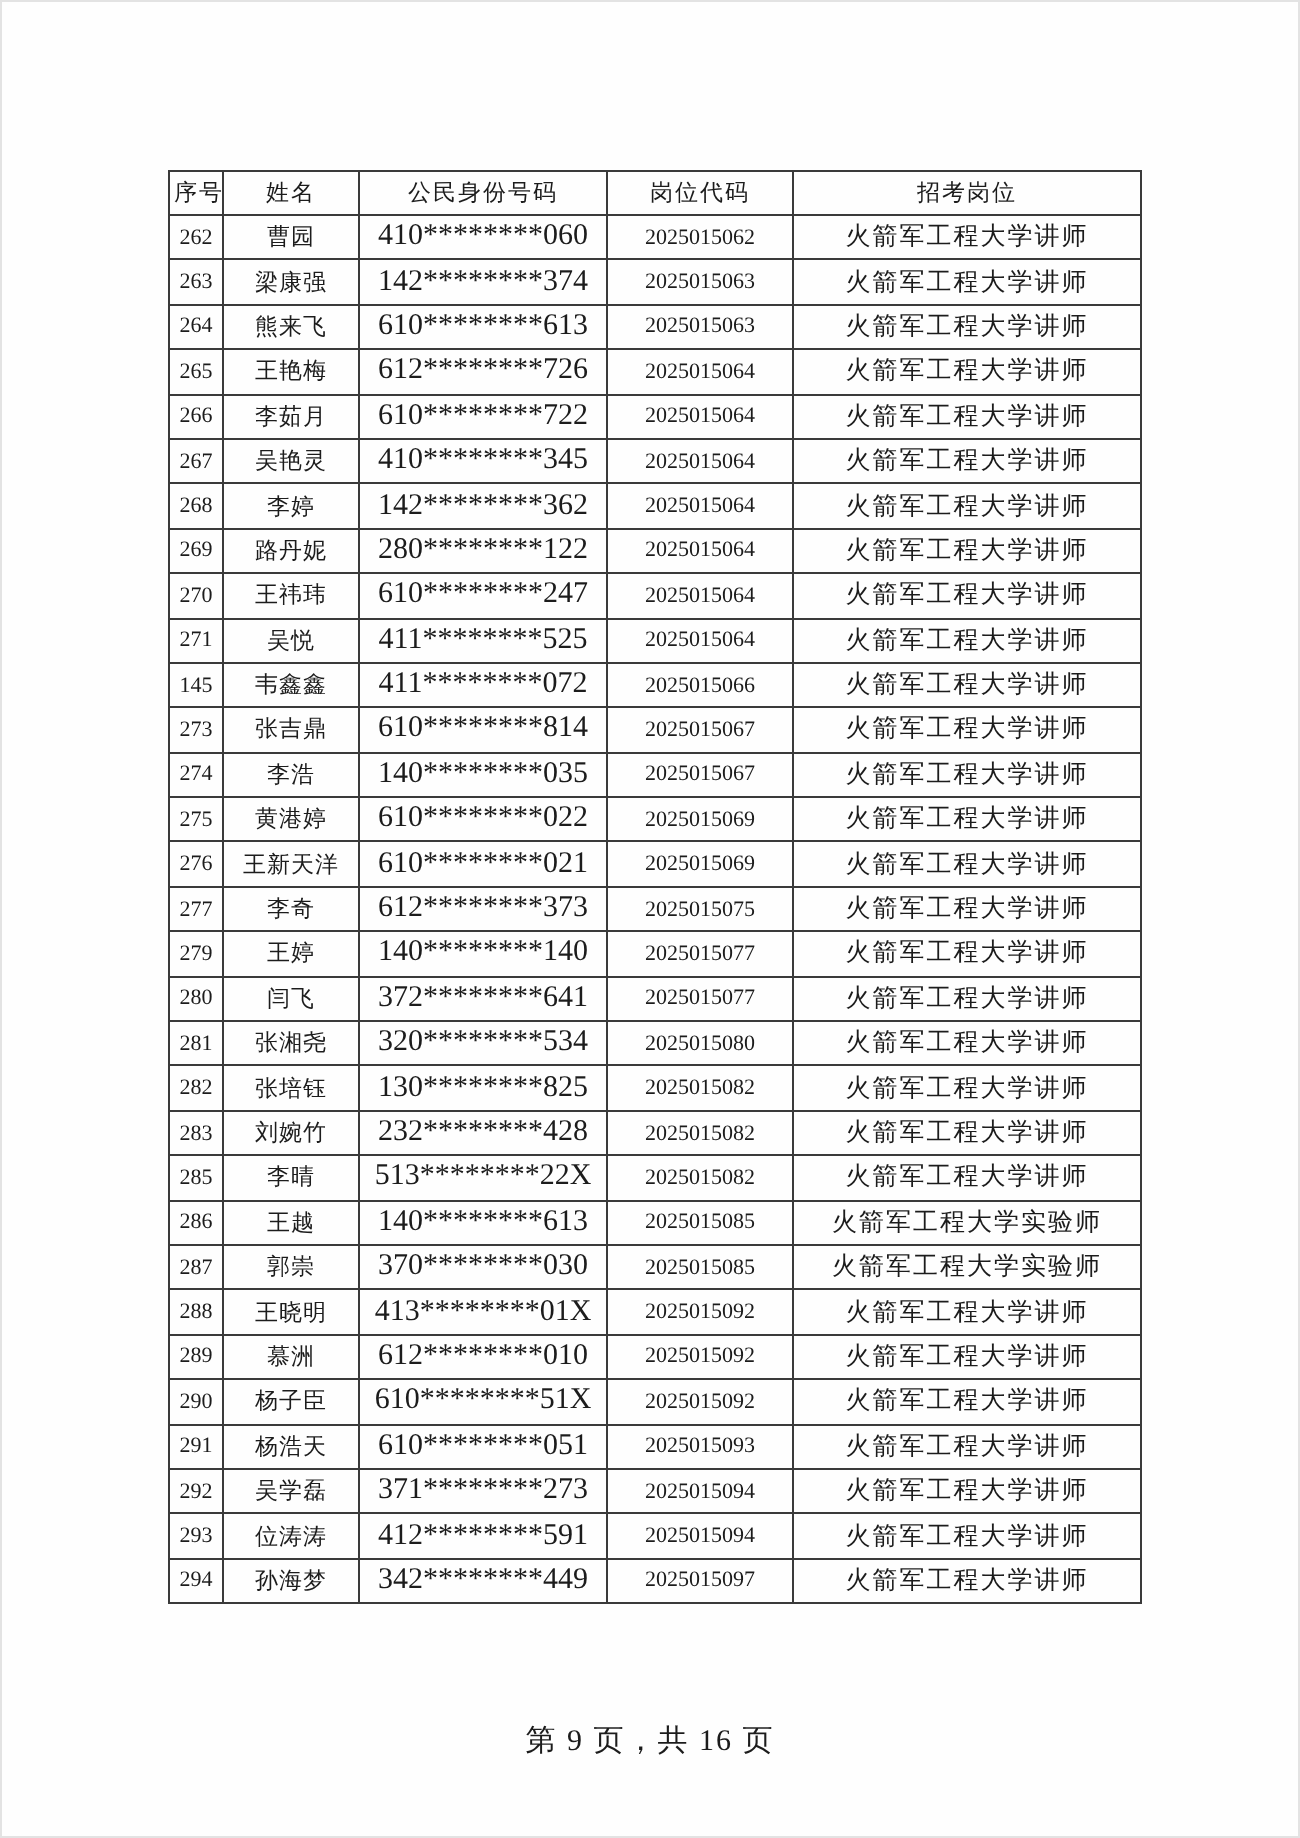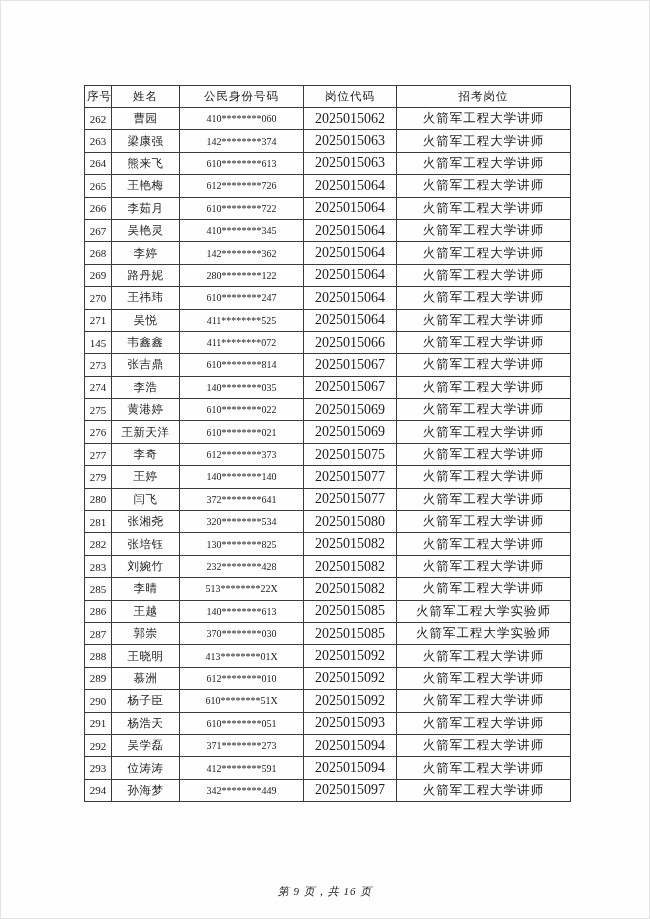--- a/index.html
+++ b/index.html
@@ -38,33 +38,32 @@
     font-weight: normal;
   }
   table.roster thead tr { height: 22px; padding-left: 48px; }
   table.roster tbody tr { height: 22.4px; padding-left: 46px; }
   table.roster th {
     font-size: 11.5px;
     letter-spacing: 1px;
   }
   .col-no       { width: 27px;  font-size: 11px; }
   .col-name     { width: 68px;  font-size: 11.5px; letter-spacing: 0.5px; }
-  .col-id       { width: 124px; font-size: 10px; }
-  .col-code     { width: 93px;  font-size: 14px; }
+  .col-id       { width: 124px; font-size: 15px; }
+  .col-code     { width: 93px;  font-size: 11px; }
   .col-position { width: 174px; font-size: 12.5px; letter-spacing: 1px; }
   .footer {
     position: absolute;
     left: 0;
     right: 0;
-    top: 883px;
+    top: 860px;
     text-align: center;
-    font-size: 11px;
+    font-size: 15px;
     letter-spacing: 1px;
     color: #1c1c1c;
-    font-style: italic;
   }
 </style>
 </head>
 <body>
 
 <div class="page">
 
   <table class="roster">
     <colgroup>
       <col class="col-no">

